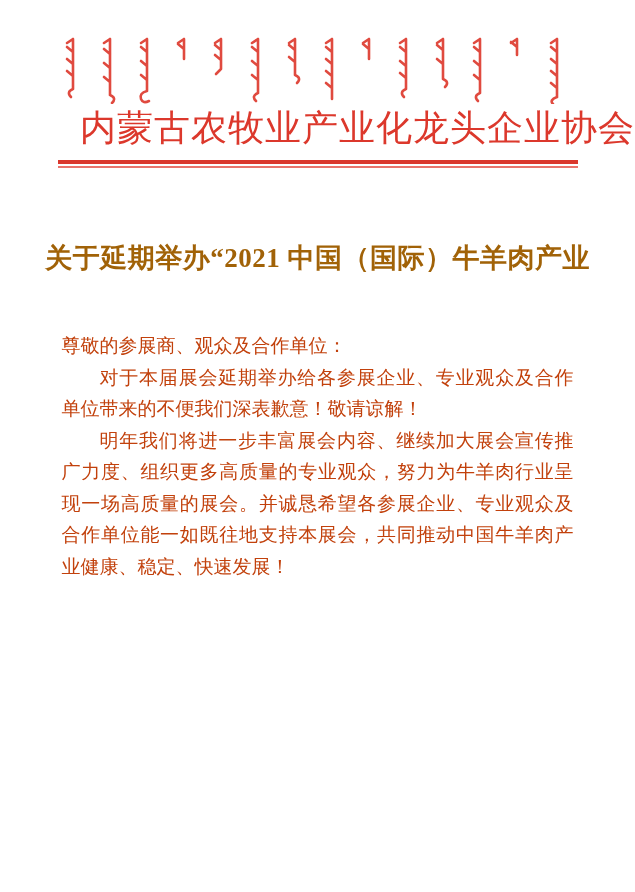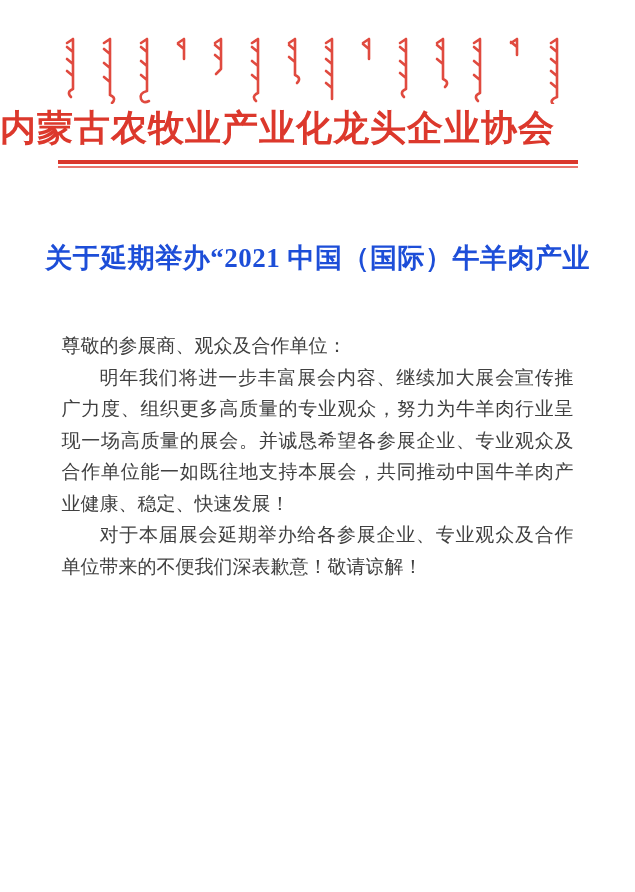--- a/index.html
+++ b/index.html
@@ -5,40 +5,40 @@
   html,body{margin:0;padding:0;}
   body{
     width:635px;height:892px;background:#ffffff;
     font-family:"Liberation Serif","DejaVu Serif",serif;
     -webkit-font-smoothing:antialiased;
   }
   .page{width:635px;height:892px;overflow:hidden;background:#ffffff;}
   .letterhead{padding-top:34px;text-align:center;}
   .mongolian{display:block;margin:0 auto;width:514px;height:70px;}
   .org-name{
-    margin-top:0;white-space:nowrap;text-align:left;
-    font-size:36px;line-height:48px;font-weight:700;
+    margin-top:0;white-space:nowrap;text-align:right;
+    font-size:36px;line-height:48px;font-weight:400;
     color:#dc382c;letter-spacing:1px;
   }
   .divider{
     width:520px;height:2px;margin:8px auto 0;
     border-top:4px solid #da372c;
     border-bottom:2px solid #e9746c;
     box-sizing:content-box;
   }
   .title{
     margin:64px auto 0;padding:0;width:560px;
     font-size:27px;line-height:53px;font-weight:700;
-    color:#1d4ed8;text-align:center;letter-spacing:0.5px;
+    color:#a16207;text-align:center;letter-spacing:0.5px;
   }
   .title .tl{display:block;}
   .body-text{
     width:512px;margin:45px auto 0;
     font-size:19px;line-height:31.5px;
-    color:#404040;text-align:justify;
+    color:#c2410c;text-align:justify;
     text-justify:inter-ideograph;
   }
   .body-text p{margin:0;padding:0;}
   .para{text-indent:2em;}
 </style>
 </head>
 <body>
 
 <div class="page">
 
@@ -64,17 +64,17 @@
 
     <div class="divider"></div>
   </header>
 
   <h1 class="title">
     <span class="tl">关于延期举办“2021 中国（国际）牛羊肉产业</span>
   </h1>
 
   <main class="body-text">
     <p class="salutation">尊敬的参展商、观众及合作单位：</p>
+    <p class="para">对于本届展会延期举办给各参展企业、专业观众及合作单位带来的不便我们深表歉意！敬请谅解！</p>
     <p class="para">明年我们将进一步丰富展会内容、继续加大展会宣传推广力度、组织更多高质量的专业观众，努力为牛羊肉行业呈现一场高质量的展会。并诚恳希望各参展企业、专业观众及合作单位能一如既往地支持本展会，共同推动中国牛羊肉产业健康、稳定、快速发展！</p>
-    <p class="para">对于本届展会延期举办给各参展企业、专业观众及合作单位带来的不便我们深表歉意！敬请谅解！</p>
   </main>
 
 </div>
 
 </body></html>

